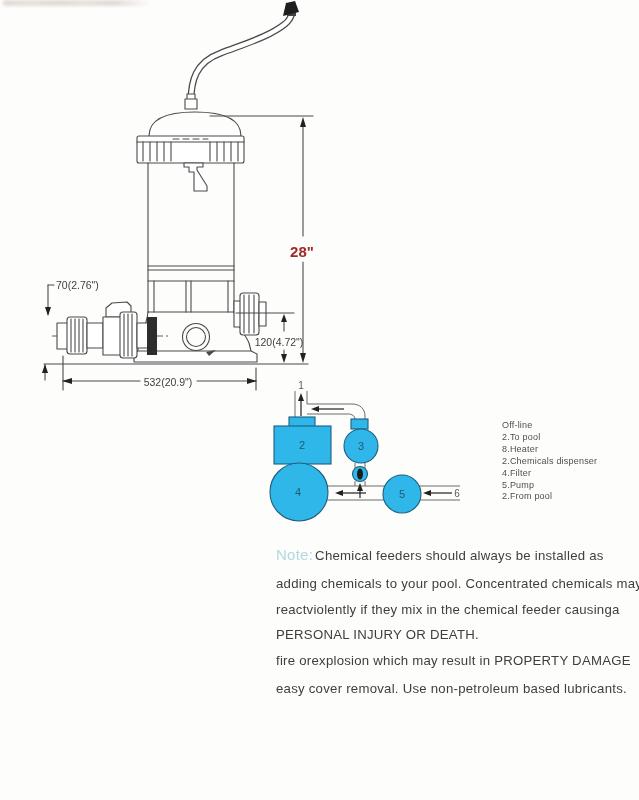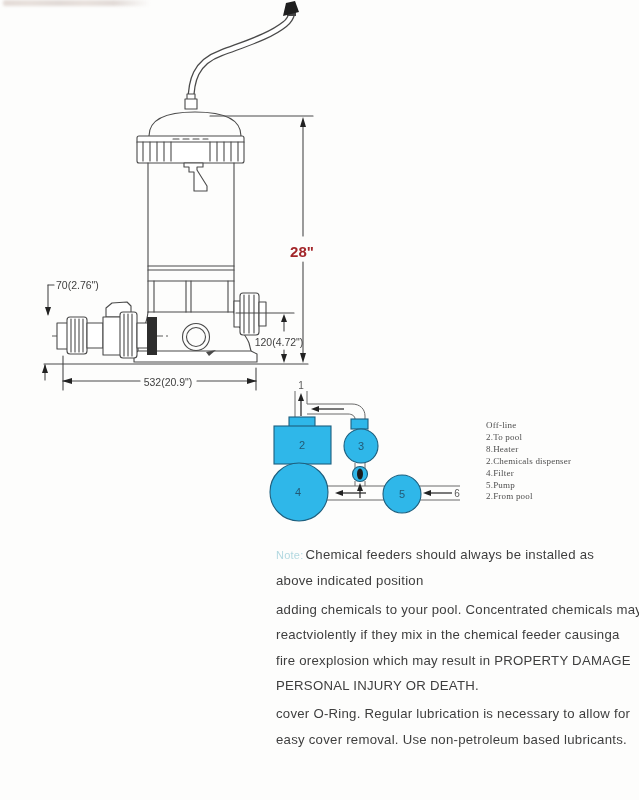--- a/index.html
+++ b/index.html
@@ -20,30 +20,30 @@
   .lnf{stroke:#4a4a4a;stroke-width:1.1;fill:#ffffff;stroke-linejoin:round;}
   .dimtxt{fill:#3f3f3f;font-size:10.5px;}
   .dimred{fill:#a3262a;font-size:15px;font-weight:bold;}
   .pipe{stroke:#6a6a6a;stroke-width:1;fill:none;}
   .arrow{fill:#222;stroke:none;}
   .astem{stroke:#222;stroke-width:1.2;fill:none;}
   .blue{fill:#2fb7e9;stroke:#1d5f7e;stroke-width:1.1;}
   .numtxt{fill:#235a76;font-size:11px;text-anchor:middle;}
   .numout{fill:#5a5a5a;font-size:10px;text-anchor:middle;}
   .legend{
-    position:absolute;left:486px;top:420px;
-    font-size:9px;line-height:11.9px;color:#4f4f4f;letter-spacing:.2px;font-family:Liberation Serif, serif;
+    position:absolute;left:502px;top:420px;
+    font-size:9px;line-height:11.9px;color:#4f4f4f;letter-spacing:.2px;
   }
   .notes{
     position:absolute;left:276px;top:542px;width:360px;
     font-size:13.2px;color:#3e3e3e;letter-spacing:.25px;
   }
   .nblock{margin-bottom:3px;}
   .nline{line-height:25.4px;white-space:nowrap;}
-  .nlabel{color:#b2d8e0;font-size:11px;margin-right:2px;}
+  .nlabel{color:#b2d8e0;font-size:15px;margin-right:2px;}
 </style>
 </head>
 <body>
 
 <div class="page">
 
   <div class="artifact"></div>
 
   <svg width="639" height="800" viewBox="0 0 639 800" style="position:absolute;left:0;top:0;">
 
@@ -232,29 +232,27 @@
     <div>2.Chemicals dispenser</div>
     <div>4.Filter</div>
     <div>5.Pump</div>
     <div>2.From pool</div>
   </div>
 
   <div class="notes">
 
     <div class="nblock">
       <div class="nline"><span class="nlabel">Note:</span><span>Chemical feeders should always be installed as</span></div>
-      <div class="nline">above indicated position</div>
     </div>
 
     <div class="nblock">
       <div class="nline">adding chemicals to your pool. Concentrated chemicals may</div>
       <div class="nline">reactviolently if they mix in the chemical feeder causinga</div>
+      <div class="nline">PERSONAL INJURY OR DEATH.</div>
       <div class="nline">fire orexplosion which may result in PROPERTY DAMAGE</div>
-      <div class="nline">PERSONAL INJURY OR DEATH.</div>
     </div>
 
     <div class="nblock">
-      <div class="nline">cover O-Ring. Regular lubrication is necessary to allow for</div>
       <div class="nline">easy cover removal. Use non-petroleum based lubricants.</div>
     </div>
 
   </div>
 </div>
 
 </body></html>

